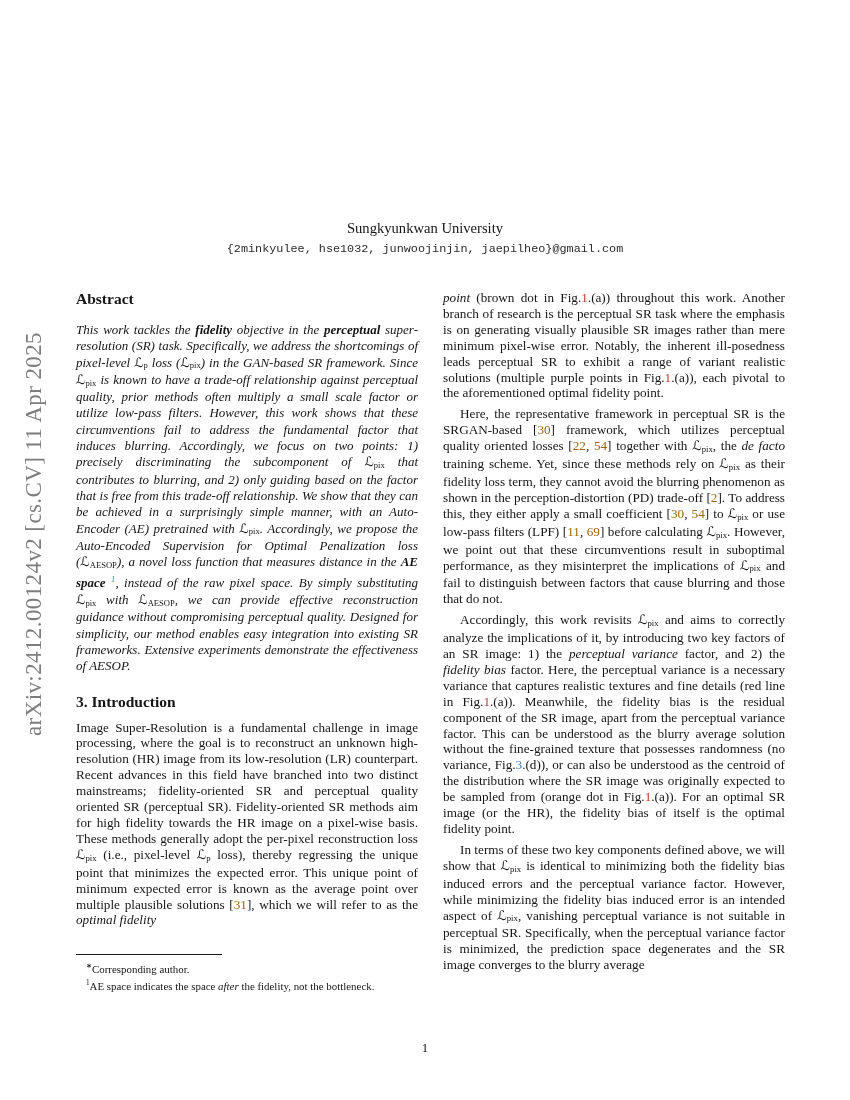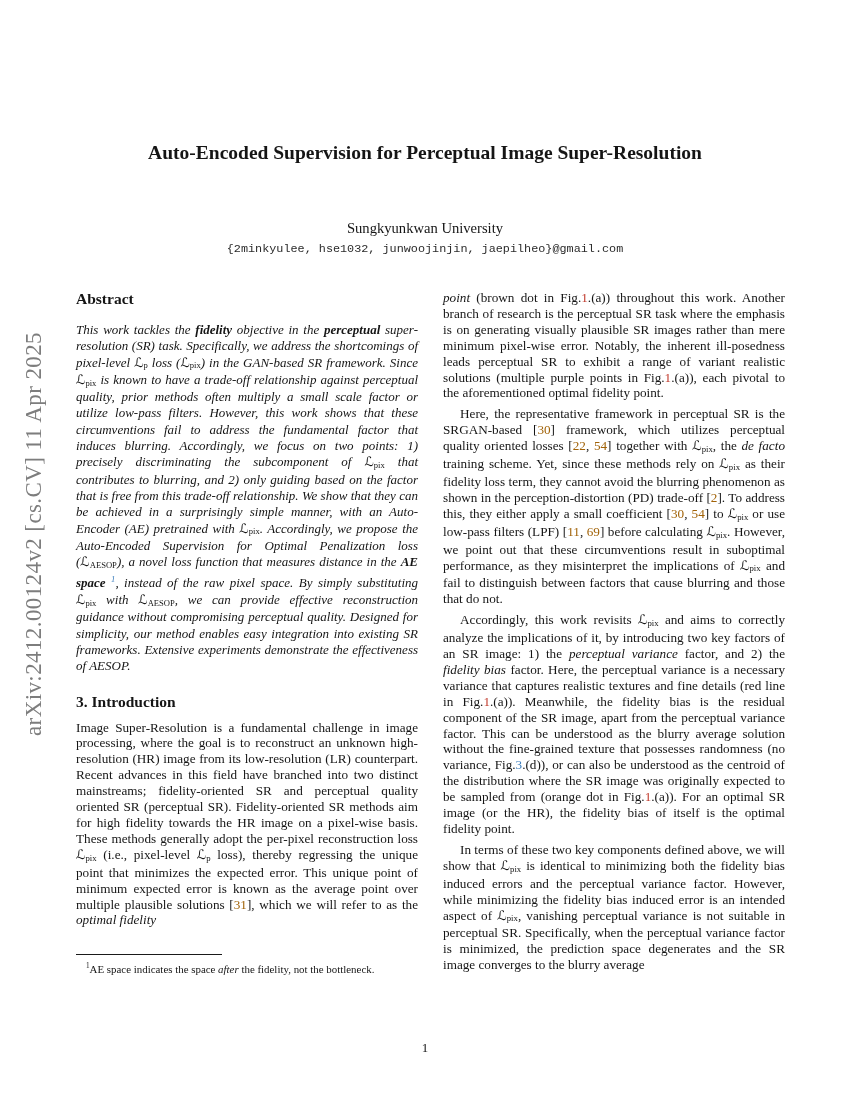--- a/index.html
+++ b/index.html
@@ -53,21 +53,20 @@
 </style>
 </head>
 <body>
 
 <div class="page">
 
   <div class="stamp-anchor">
     <span>arXiv:2412.00124v2  [cs.CV]  11 Apr 2025</span>
   </div>
 
-  <div class="title">Auto-Encoded Supervision for Perceptual Image Super-Resolution</div>
   <div class="affil">Sungkyunkwan University</div>
   <div class="emails">{2minkyulee, hse1032, junwoojinjin, jaepilheo}@gmail.com</div>
 
   <div class="cols">
 
     <div class="col">
       <div class="abstract-h">Abstract</div>
       <p class="abstract-body"><span>This work tackles the </span><span class="b">fidelity</span><span> objective in the </span><span class="b">perceptual</span><span> super-resolution (SR) task. Specifically, we address the shortcomings of pixel-level </span><span class="m">ℒ</span><span class="sub">p</span><span> loss (</span><span class="m">ℒ</span><span class="sub">pix</span><span>) in the GAN-based SR framework. Since </span><span class="m">ℒ</span><span class="sub">pix</span><span> is known to have a trade-off relationship against perceptual quality, prior methods often multiply a small scale factor or utilize low-pass filters. However, this work shows that these circumventions fail to address the fundamental factor that induces blurring. Accordingly, we focus on two points: 1) precisely discriminating the subcomponent of </span><span class="m">ℒ</span><span class="sub">pix</span><span> that contributes to blurring, and 2) only guiding based on the factor that is free from this trade-off relationship. We show that they can be achieved in a surprisingly simple manner, with an Auto-Encoder (AE) pretrained with </span><span class="m">ℒ</span><span class="sub">pix</span><span>. Accordingly, we propose the Auto-Encoded Supervision for Optimal Penalization loss (</span><span class="m">ℒ</span><span class="sub">AESOP</span><span>), a novel loss function that measures distance in the </span><span class="b">AE space</span><span> </span><span class="supl">1</span><span>, instead of the raw pixel space. By simply substituting </span><span class="m">ℒ</span><span class="sub">pix</span><span> with </span><span class="m">ℒ</span><span class="sub">AESOP</span><span>, we can provide effective reconstruction guidance without compromising perceptual quality. Designed for simplicity, our method enables easy integration into existing SR frameworks. Extensive experiments demonstrate the effectiveness of AESOP.</span></p>
       <div class="section-h">3. Introduction</div>
       <p class="body"><span>Image Super-Resolution is a fundamental challenge in image processing, where the goal is to reconstruct an unknown high-resolution (HR) image from its low-resolution (LR) counterpart. Recent advances in this field have branched into two distinct mainstreams; fidelity-oriented SR and perceptual quality oriented SR (perceptual SR). Fidelity-oriented SR methods aim for high fidelity towards the HR image on a pixel-wise basis. These methods generally adopt the per-pixel reconstruction loss </span><span class="m">ℒ</span><span class="sub">pix</span><span> (i.e., pixel-level </span><span class="m">ℒ</span><span class="sub">p</span><span> loss), thereby regressing the unique point that minimizes the expected error. This unique point of minimum expected error is known as the average point over multiple plausible solutions [</span><span class="cite">31</span><span>], which we will refer to as the </span><span class="i">optimal fidelity</span></p>
@@ -77,18 +76,19 @@
       <p class="body"><span class="i">point</span><span> (brown dot in Fig.</span><span class="ref">1</span><span>.(a)) throughout this work. Another branch of research is the perceptual SR task where the emphasis is on generating visually plausible SR images rather than mere minimum pixel-wise error. Notably, the inherent ill-posedness leads perceptual SR to exhibit a range of variant realistic solutions (multiple purple points in Fig.</span><span class="ref">1</span><span>.(a)), each pivotal to the aforementioned optimal fidelity point.</span></p>
       <p class="body indent"><span>Here, the representative framework in perceptual SR is the SRGAN-based [</span><span class="cite">30</span><span>] framework, which utilizes perceptual quality oriented losses [</span><span class="cite">22</span><span>, </span><span class="cite">54</span><span>] together with </span><span class="m">ℒ</span><span class="sub">pix</span><span>, the </span><span class="i">de facto</span><span> training scheme. Yet, since these methods rely on </span><span class="m">ℒ</span><span class="sub">pix</span><span> as their fidelity loss term, they cannot avoid the blurring phenomenon as shown in the perception-distortion (PD) trade-off [</span><span class="cite">2</span><span>]. To address this, they either apply a small coefficient [</span><span class="cite">30</span><span>, </span><span class="cite">54</span><span>] to </span><span class="m">ℒ</span><span class="sub">pix</span><span> or use low-pass filters (LPF) [</span><span class="cite">11</span><span>, </span><span class="cite">69</span><span>] before calculating </span><span class="m">ℒ</span><span class="sub">pix</span><span>. However, we point out that these circumventions result in suboptimal performance, as they misinterpret the implications of </span><span class="m">ℒ</span><span class="sub">pix</span><span> and fail to distinguish between factors that cause blurring and those that do not.</span></p>
       <p class="body indent"><span>Accordingly, this work revisits </span><span class="m">ℒ</span><span class="sub">pix</span><span> and aims to correctly analyze the implications of it, by introducing two key factors of an SR image: 1) the </span><span class="i">perceptual variance</span><span> factor, and 2) the </span><span class="i">fidelity bias</span><span> factor. Here, the perceptual variance is a necessary variance that captures realistic textures and fine details (red line in Fig.</span><span class="ref">1</span><span>.(a)). Meanwhile, the fidelity bias is the residual component of the SR image, apart from the perceptual variance factor. This can be understood as the blurry average solution without the fine-grained texture that possesses randomness (no variance, Fig.</span><span class="refb">3</span><span>.(d)), or can also be understood as the centroid of the distribution where the SR image was originally expected to be sampled from (orange dot in Fig.</span><span class="ref">1</span><span>.(a)). For an optimal SR image (or the HR), the fidelity bias of itself is the optimal fidelity point.</span></p>
       <p class="body indent"><span>In terms of these two key components defined above, we will show that </span><span class="m">ℒ</span><span class="sub">pix</span><span> is identical to minimizing both the fidelity bias induced errors and the perceptual variance factor. However, while minimizing the fidelity bias induced error is an intended aspect of </span><span class="m">ℒ</span><span class="sub">pix</span><span>, vanishing perceptual variance is not suitable in perceptual SR. Specifically, when the perceptual variance factor is minimized, the prediction space degenerates and the SR image converges to the blurry average</span></p>
     </div>
 
   </div>
 
   <div class="footnotes">
     <div class="fn-rule"></div>
+    <p><span class="sup">∗</span><span>Corresponding author.</span></p>
     <p><span class="sup">1</span><span>AE space indicates the space </span><span class="i">after</span><span> the fidelity, not the bottleneck.</span></p>
   </div>
 
   <div class="page-number">1</div>
 
 </div>
 
 </body></html>

